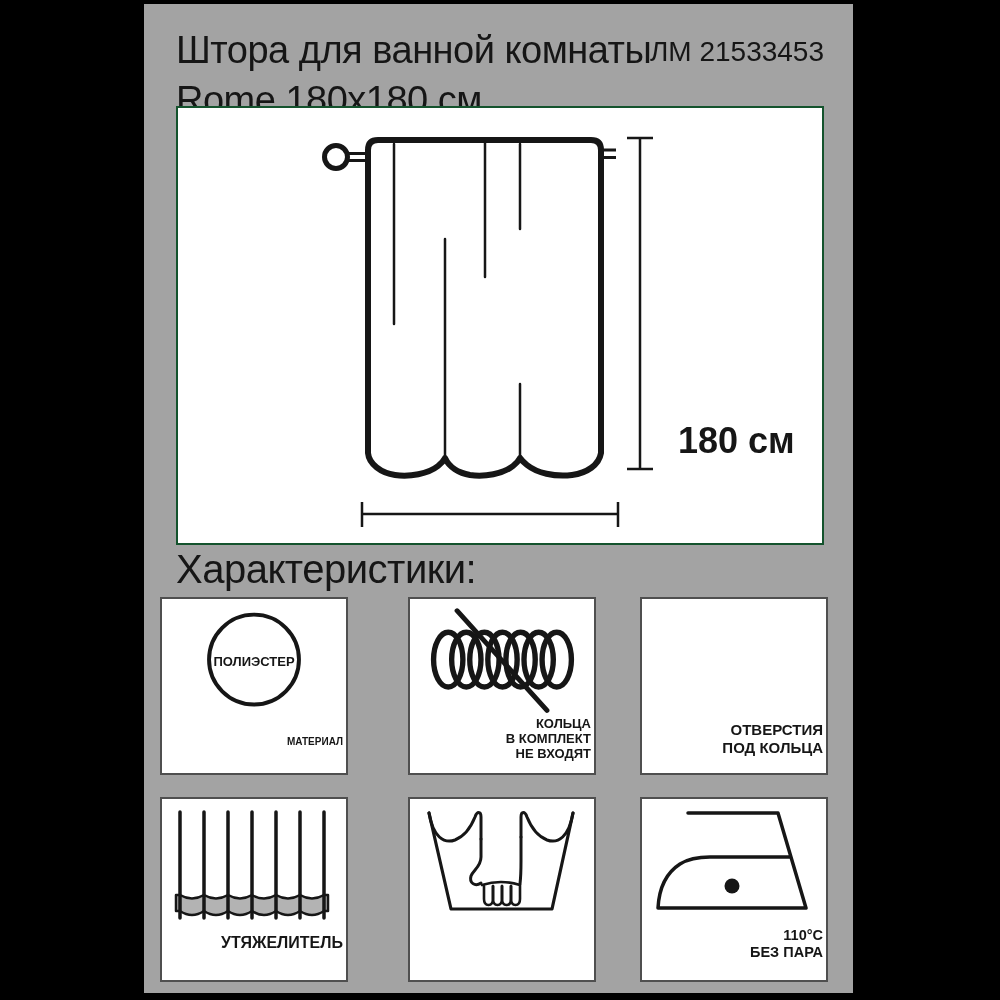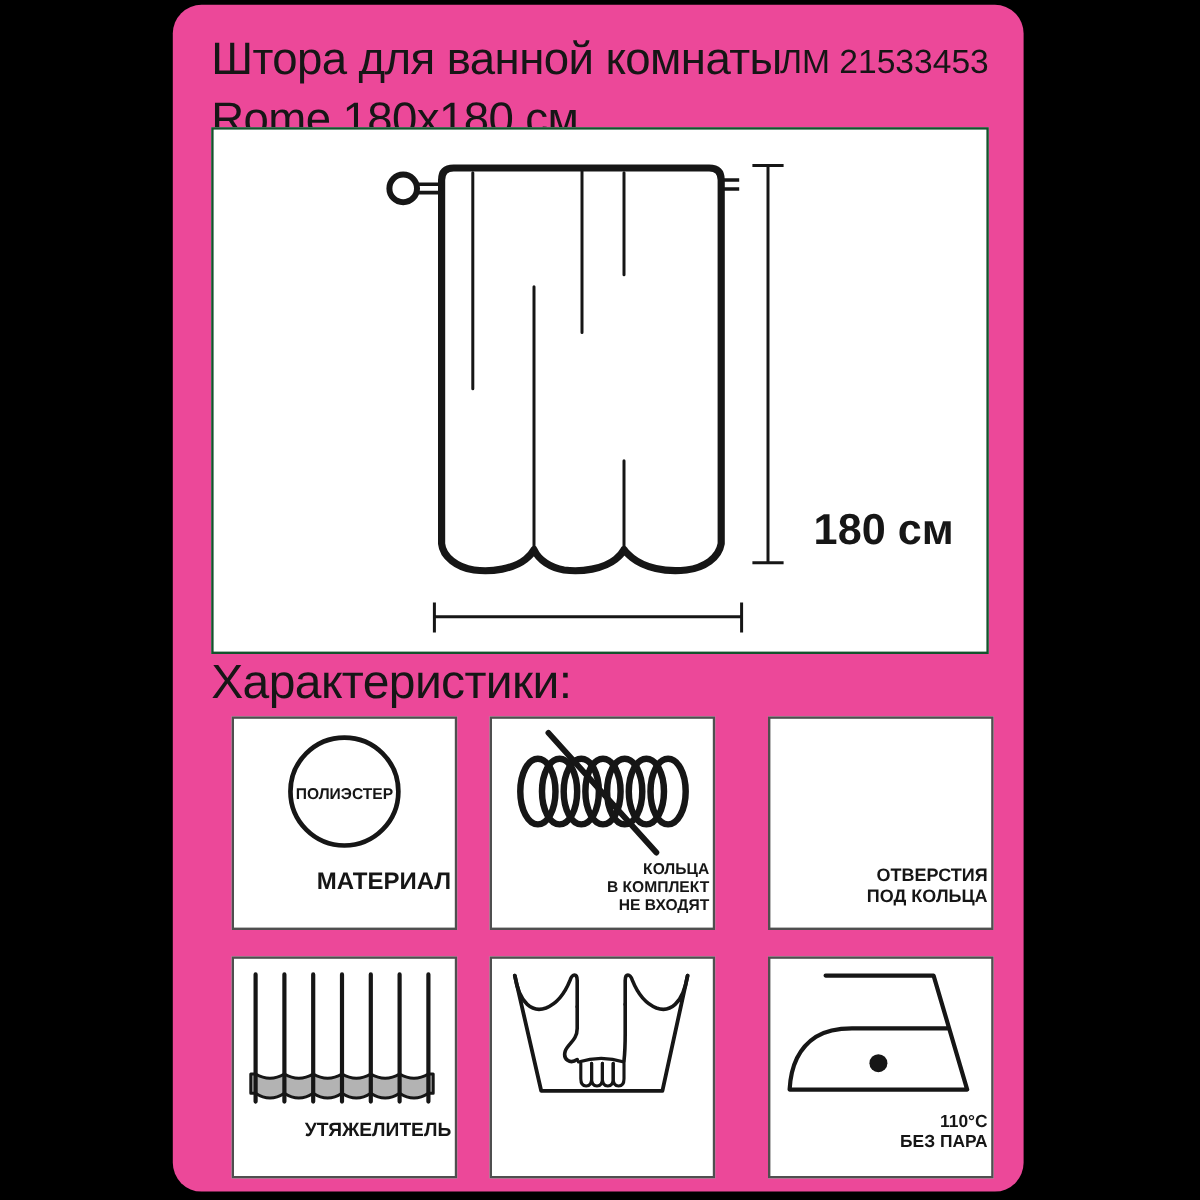--- a/index.html
+++ b/index.html
@@ -1,42 +1,42 @@
 <!DOCTYPE html>
 <html><head>
 <meta charset="utf-8">
 <style>
   * { margin:0; padding:0; box-sizing:border-box; }
   html,body { width:1000px; height:1000px; }
   body { background:#000; position:relative; font-family:"Liberation Sans","DejaVu Sans",sans-serif; color:#161616; overflow:hidden; }
-  .content { position:absolute; left:144px; top:4px; width:709px; height:989px; background:#ec4899;border-radius:24px; }
+  .content { position:absolute; left:144px; top:4px; width:709px; height:989px; background:#a3a3a3; }
 
   
   .t1 { position:absolute; left:32px; top:24px; font-size:38px; line-height:44px; letter-spacing:-0.5px; white-space:nowrap; }
   .t2 { position:absolute; left:32px; top:74px; font-size:38px; line-height:44px; letter-spacing:-0.5px; white-space:nowrap; }
   .article { position:absolute; left:420px; top:31px; width:260px; text-align:right; font-size:28px; line-height:34px; white-space:nowrap; }
 
   
   .diagram-box { position:absolute; left:32px; top:102px; width:648px; height:439px; border:2px solid #14532d; background:#fff; }
   .diagram-box svg { position:absolute; left:0; top:0; width:644px; height:435px; }
   .dim-h { position:absolute; left:500px; top:312px; width:144px; font-size:36px; font-weight:700; white-space:nowrap; }
   .dim-w { position:absolute; left:255px; top:516px; width:178px; text-align:center; font-size:36px; font-weight:700; white-space:nowrap; }
 
   
   .heading { position:absolute; left:32px; top:542px; font-size:40px; line-height:46px; letter-spacing:-0.5px; }
 
   
   .feat { position:absolute; width:188px; border:2px solid #4f4f4f; background:#fff; }
   .row1 { top:593px; height:178px; }
   .row2 { top:793px; height:185px; }
-  .c1 { left:49px;padding-left:48px; } .c2 { left:264px; } .c3 { left:496px; }
+  .c1 { left:16px;padding-left:48px; } .c2 { left:264px; } .c3 { left:496px; }
   .feat svg { position:absolute; left:0; top:0; width:184px; height:100%; }
   .feat-label { position:absolute; left:3px; right:3px; text-align:right; font-weight:700;margin-top:37px; }
   .feat-label span { display:block; }
-  .lbl-material { bottom:26px; font-size:20px; }
+  .lbl-material { bottom:26px; font-size:10px; }
   .lbl-rings { bottom:12px; font-size:13px; line-height:15px; }
   .lbl-holes { bottom:16px; font-size:15px; line-height:18px; }
   .lbl-weight { bottom:28px; font-size:16px; }
   .lbl-wash { bottom:14px; font-size:13px; line-height:15px; }
   .lbl-iron { bottom:19px; font-size:14.5px; line-height:17px; }
   .big-number { position:absolute; left:0; right:0; top:34px; text-align:center; font-size:46px; font-weight:700; }
   .circle-text { position:absolute; left:0; right:0; top:55px; text-align:center; font-size:13px; font-weight:700; }
 </style>
 </head>
 <body>

